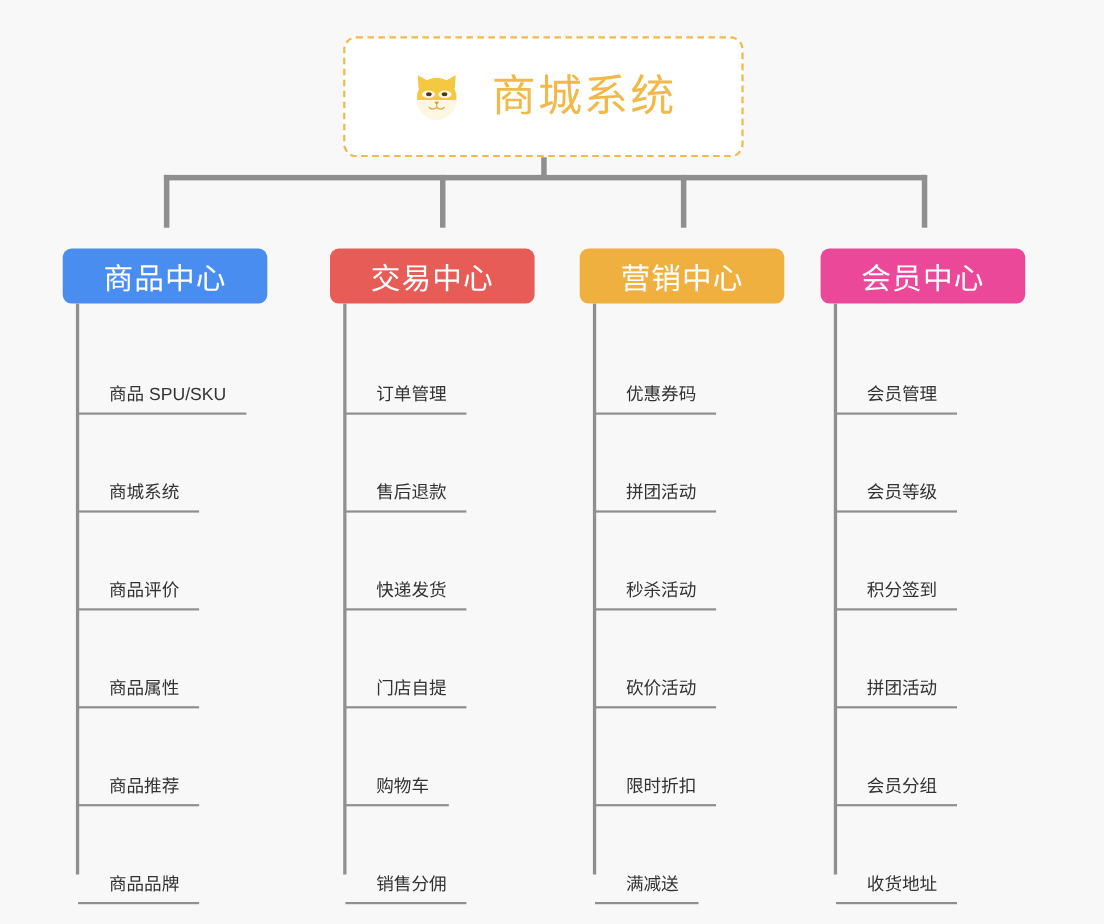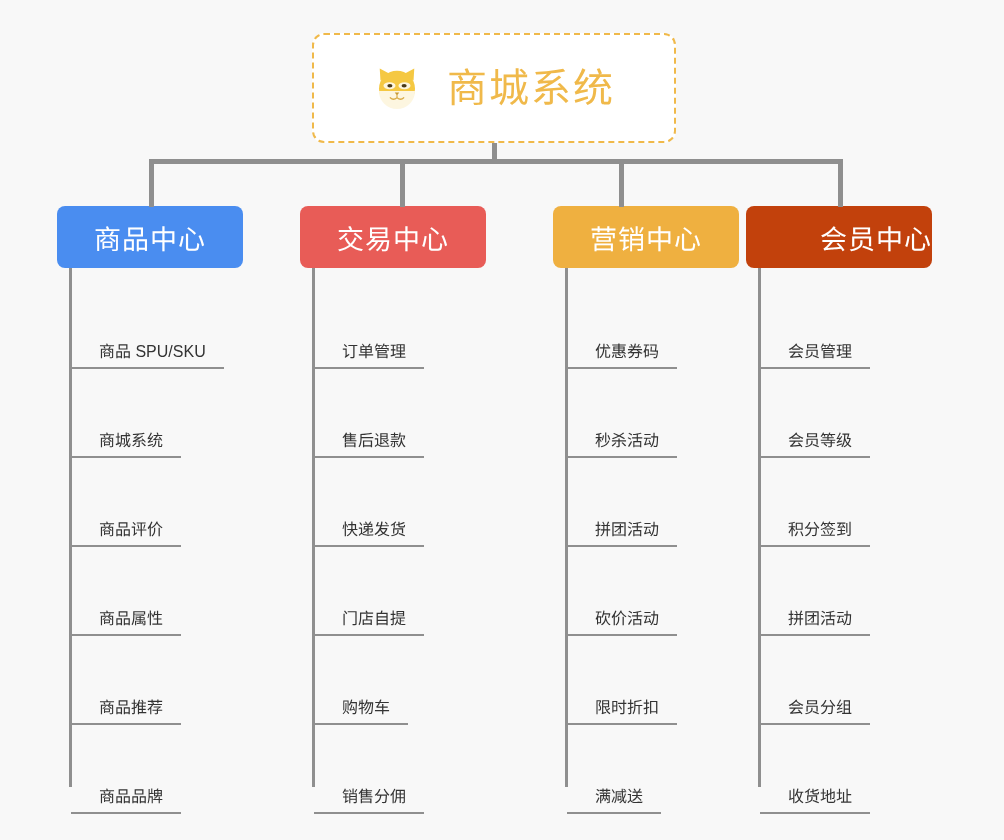--- a/index.html
+++ b/index.html
@@ -74,30 +74,31 @@
     width: 5px;
     height: 48px;
   }
 
   
   .branch {
     position: absolute;
     top: 206px;
   }
   .branch-header {
-    height: 62px;
+    height: 50px;
     border-radius: 8px;
     display: flex;
     align-items: center;
     justify-content: center;
     color: #ffffff;
     font-size: 27px;
     letter-spacing: 1px;
     white-space: nowrap;
     box-sizing: border-box;
+    margin-top: 20px;
   }
 
   
   .branch-leaves {
     position: relative;
     margin-top: 0;
     padding-top: 12px;
     padding-left: 14px;
   }
   .branch-leaves::before {
@@ -201,47 +202,47 @@
             <span class="leaf-label">门店自提</span>
           </div>
           <div class="leaf">
             <span class="leaf-label">购物车</span>
           </div>
           <div class="leaf">
             <span class="leaf-label">销售分佣</span>
           </div>
         </div>
       </div>
-      <div class="branch" style="left: 553px; width: 186px;">
+      <div class="branch" style="left: 527px; width: 186px;">
         <div class="branch-header" style="background: rgb(239, 176, 64);">
           <span>营销中心</span>
         </div>
         <div class="branch-leaves">
           <div class="leaf">
             <span class="leaf-label">优惠券码</span>
           </div>
           <div class="leaf">
+            <span class="leaf-label">拼团活动</span>
+          </div>
+          <div class="leaf">
             <span class="leaf-label">秒杀活动</span>
           </div>
           <div class="leaf">
-            <span class="leaf-label">拼团活动</span>
-          </div>
-          <div class="leaf">
             <span class="leaf-label">砍价活动</span>
           </div>
           <div class="leaf">
             <span class="leaf-label">限时折扣</span>
           </div>
           <div class="leaf">
             <span class="leaf-label">满减送</span>
           </div>
         </div>
       </div>
       <div class="branch" style="left: 746px; width: 186px;">
-        <div class="branch-header" style="background: #c2410c; justify-content: flex-end;">
+        <div class="branch-header" style="background: #ec4899;">
           <span>会员中心</span>
         </div>
         <div class="branch-leaves">
           <div class="leaf">
             <span class="leaf-label">会员管理</span>
           </div>
           <div class="leaf">
             <span class="leaf-label">会员等级</span>
           </div>
           <div class="leaf">

